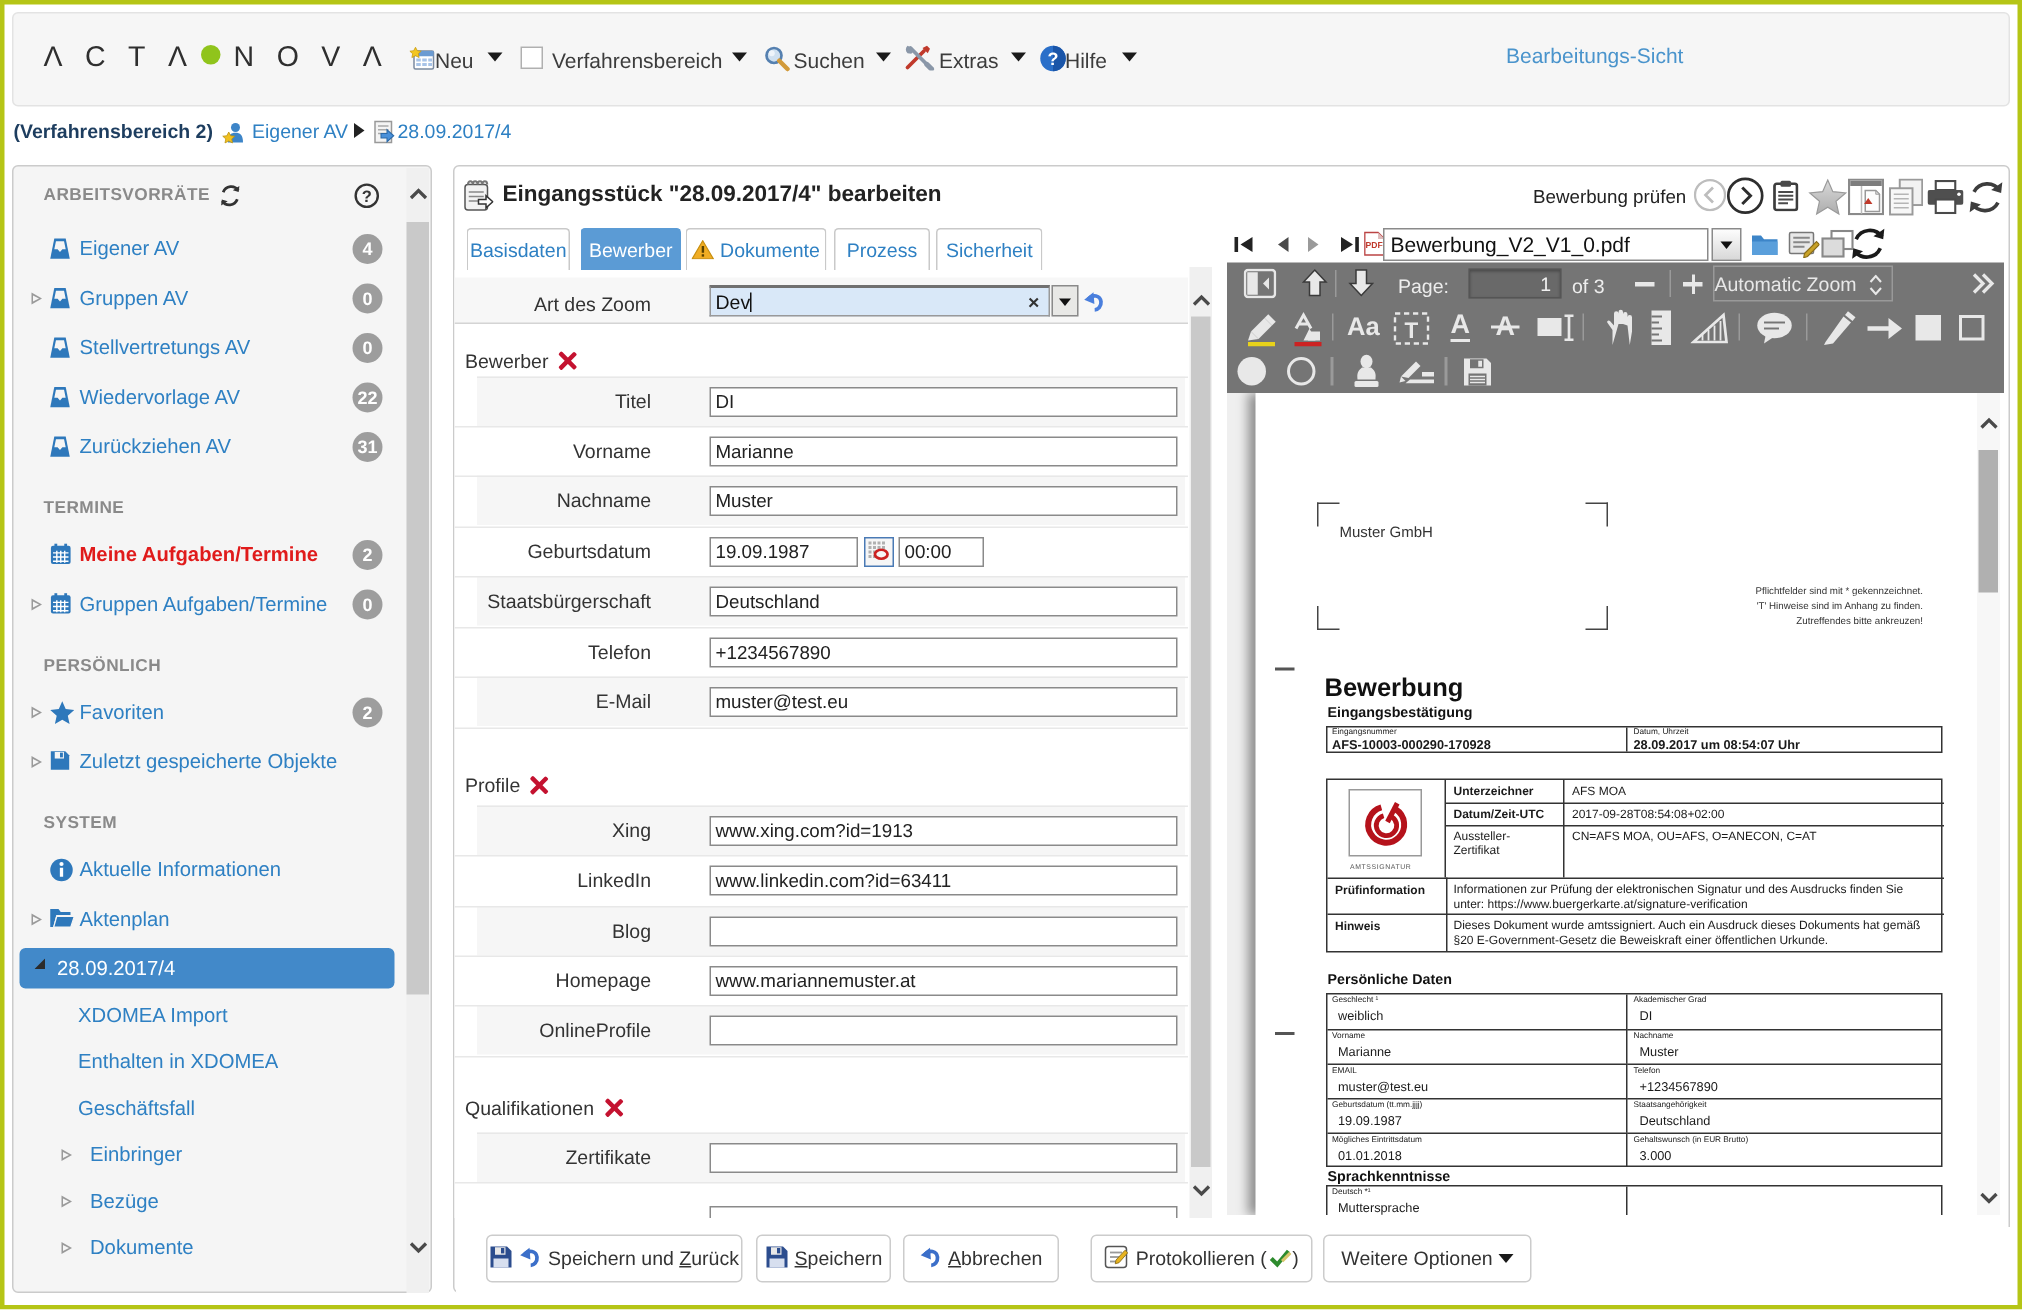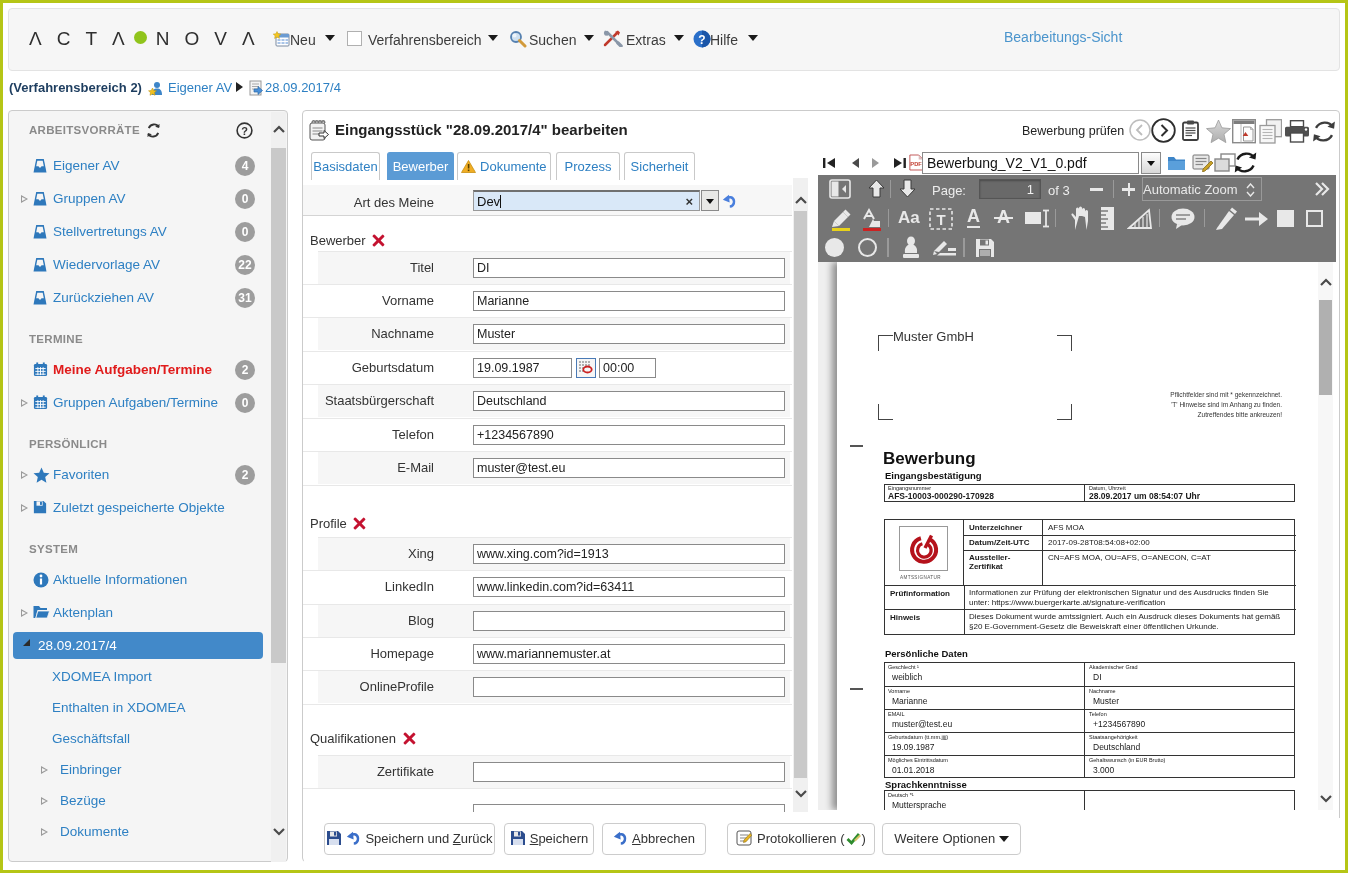--- a/index.html
+++ b/index.html
@@ -306,21 +306,21 @@
     <div class="tab" style="left:154px; width:94px;"><svg style="vertical-align:-2px;" width="15" height="13" viewBox="0 0 15 13">
           <path d="M7.5 0.5 L14.5 12.5 H0.5 Z" fill="#f0ad24" stroke="#c88f10" stroke-width="0.8"></path>
           <rect x="6.8" y="4" width="1.6" height="4.5" fill="#5a4200"></rect>
           <rect x="6.8" y="9.5" width="1.6" height="1.6" fill="#5a4200"></rect>
         </svg> Dokumente</div>
     <div class="tab" style="left:253px; width:64px;">Prozess</div>
     <div class="tab" style="left:321px; width:71px;">Sicherheit</div>
 
     <div id="farea">
       <div style="position:absolute; left:0; top:5px; width:489px; height:31px; background:#f7f7f7; border-bottom:1px solid #d4d4d4;"></div>
-      <div class="lab" style="left:0px; width:131px; top:15px; text-align:right;">Art des Meine</div>
+      <div class="lab" style="left:0px; width:131px; top:15px; text-align:right;">Art des Zoom</div>
       <div style="position:absolute; left:170px; top:10px; width:227px; height:21px; border:1px solid #999; border-top:2px solid #707070; background:#d9e8f8; font-size:13px; color:#111; padding:2px 0 0 3px;">Dev<span style="display:inline-block;width:1px;height:13px;background:#111;vertical-align:-2px;"></span><span style="position:absolute; right:6px; top:2px; color:#333; font-weight:bold; font-size:13px;">×</span></div>
       <div style="position:absolute; left:398px; top:10px; width:18px; height:21px; border:1px solid #8a8a8a; background:#e8e8e6;">
           <div style="position:absolute; left:4px; top:8px; width:0; height:0; border-left:4.5px solid transparent; border-right:4.5px solid transparent; border-top:5.5px solid #111;"></div>
         </div>
       <div style="position:absolute; left:419px; top:14px;"><svg width="15" height="15" viewBox="0 0 15 15">
             <path d="M3.5 5.5 C6.5 1.8, 11.5 2.8, 12 7.2 C12.3 10.4, 10 12.5, 7.8 12.6" fill="none" stroke="#4a7fdd" stroke-width="2.5"></path>
             <path d="M7 0.8 L0.8 5.8 L7.6 8.6 Z" fill="#4a7fdd"></path>
           </svg></div>
       <div class="sech" style="top:50px;">Bewerber<span class="xico"></span></div>
       <div class="grayrow" style="top:71px;"></div>
@@ -639,21 +639,21 @@
           </g>
         </svg>
       </div>
     <div id="pdfview">
         <div id="pdfpage"></div>
         <div id="pdfdoc" style="position:absolute;left:0;top:0;width:515px;height:548px;">
           <div style="position:absolute;left:60px;top:73px;width:15px;height:16px;border-left:1.5px solid #444;border-top:1.5px solid #444;"></div>
           <div style="position:absolute;left:239px;top:73px;width:15px;height:16px;border-right:1.5px solid #444;border-top:1.5px solid #444;"></div>
           <div style="position:absolute;left:60px;top:142px;width:15px;height:16px;border-left:1.5px solid #444;border-bottom:1.5px solid #444;"></div>
           <div style="position:absolute;left:239px;top:142px;width:15px;height:16px;border-right:1.5px solid #444;border-bottom:1.5px solid #444;"></div>
-          <div class="pt" style="left:75px;top:67px;font-size:13px;color:#333;">Muster GmbH</div>
+          <div class="pt" style="left:75px;top:88px;font-size:10px;color:#333;">Muster GmbH</div>
           <div class="pt" style="left:264px;top:128px;width:200px;text-align:right;font-size:6.5px;line-height:10px;color:#333;white-space:normal;">Pflichtfelder sind mit * gekennzeichnet.<br>'T' Hinweise sind im Anhang zu finden.<br>Zutreffendes bitte ankreuzen!</div>
           <div style="position:absolute;left:32px;top:183px;width:13px;height:2px;background:#555;"></div>
           <div style="position:absolute;left:32px;top:426px;width:13px;height:2px;background:#555;"></div>
           <div class="pt" style="left:65px;top:187px;font-size:17px;font-weight:bold;color:#111;">Bewerbung</div>
           <div class="pt" style="left:67px;top:208px;font-size:9.5px;font-weight:bold;color:#111;">Eingangsbestätigung</div>
           <div style="position:absolute;left:66px;top:222px;width:411px;height:18px;border:1px solid #333;text-align:center;">
 <div style="position:absolute;left:0;top:0;width:200px;height:16px;border-right:1px solid #333;">
 <div class="pt" style="left:3px;top:0px;font-size:5.5px;">Eingangsnummer</div>
 <div class="pt" style="left:3px;top:6px;font-size:8.5px;font-weight:bold;">AFS-10003-000290-170928</div>
             </div>
@@ -674,21 +674,21 @@
   <div class="pt" style="left:15px;top:55px;font-size:4.6px;color:#555;letter-spacing:0.4px;">AMTSSIGNATUR</div>
 </div>
 <div style="position:absolute;left:79px;top:0;width:79px;height:65px;border-right:1px solid #333;"></div>
 <div style="position:absolute;left:79px;top:15px;width:332px;height:1px;background:#333;"></div>
 <div style="position:absolute;left:79px;top:30px;width:332px;height:1px;background:#333;"></div>
 <div style="position:absolute;left:0px;top:65px;width:411px;height:1px;background:#333;"></div>
 <div style="position:absolute;left:0px;top:89px;width:411px;height:1px;background:#333;"></div>
 <div style="position:absolute;left:79px;top:65px;bottom:0;width:1px;background:#333;"></div>
 <div class="pt" style="left:84px;top:3px;font-weight:bold;">Unterzeichner</div>
 <div class="pt" style="left:84px;top:18px;font-weight:bold;">Datum/Zeit-UTC</div>
-<div class="pt" style="left:84px;top:33px;font-weight:bold;">Aussteller-<br>Zertifikat</div>
+<div class="pt" style="left:84px;top:33px;font-weight:normal;">Aussteller-<br>Zertifikat</div>
 <div class="pt" style="left:163px;top:3px;">AFS MOA</div>
 <div class="pt" style="left:163px;top:18px;">2017-09-28T08:54:08+02:00</div>
 <div class="pt" style="left:163px;top:33px;">CN=AFS MOA, OU=AFS, O=ANECON, C=AT</div>
 <div class="pt" style="left:5px;top:69px;font-weight:bold;">Prüfinformation</div>
 <div style="position:absolute;left:84px;top:68px;width:320px;font-size:8px;line-height:10px;color:#1a1a1a;">Informationen zur Prüfung der elektronischen Signatur und des Ausdrucks finden Sie unter: https://www.buergerkarte.at/signature-verification</div>
 <div class="pt" style="left:5px;top:93px;font-weight:bold;">Hinweis</div>
 <div style="position:absolute;left:84px;top:92px;width:320px;font-size:8px;line-height:10px;color:#1a1a1a;">Dieses Dokument wurde amtssigniert. Auch ein Ausdruck dieses Dokuments hat gemäß §20 E-Government-Gesetz die Beweiskraft einer öffentlichen Urkunde.</div>
 </div>
           <div class="pt" style="left:67px;top:386px;font-size:9.5px;font-weight:bold;color:#111;">Persönliche Daten</div>
           <div style="position:absolute;left:66px;top:400px;width:411px;height:116px;border:1px solid #333;">

